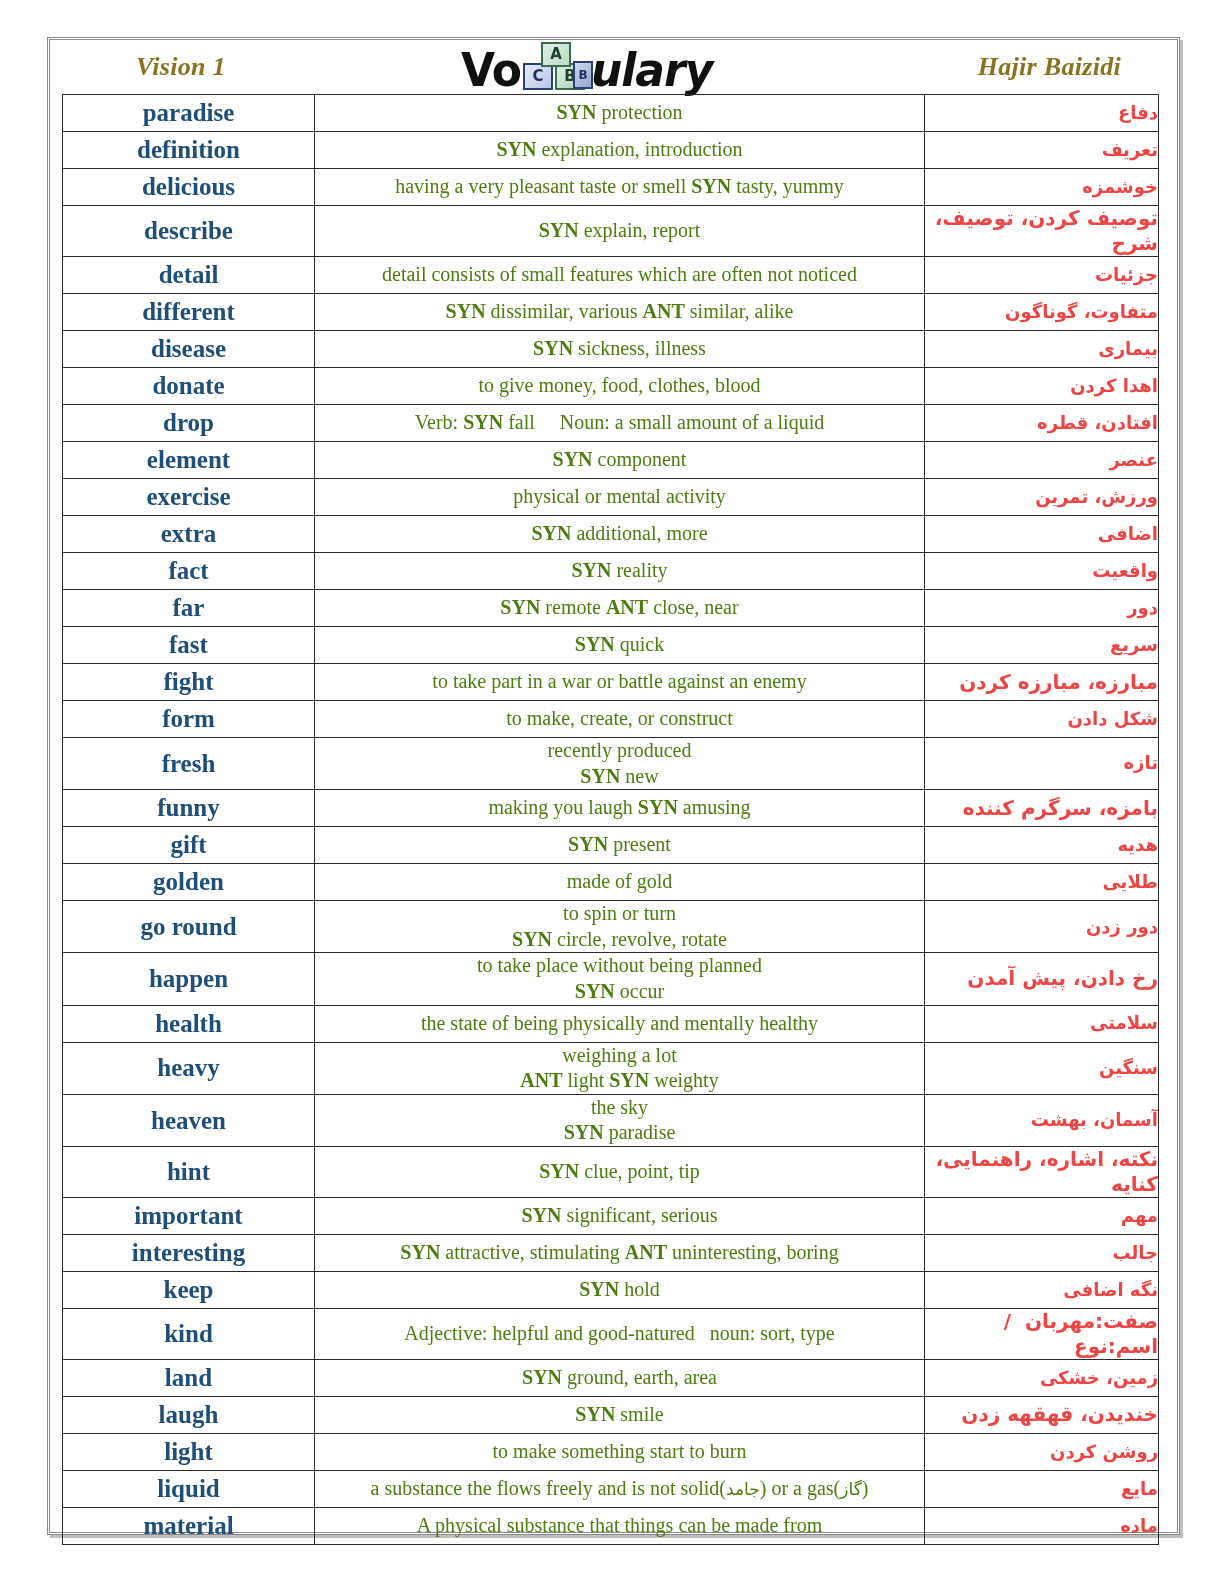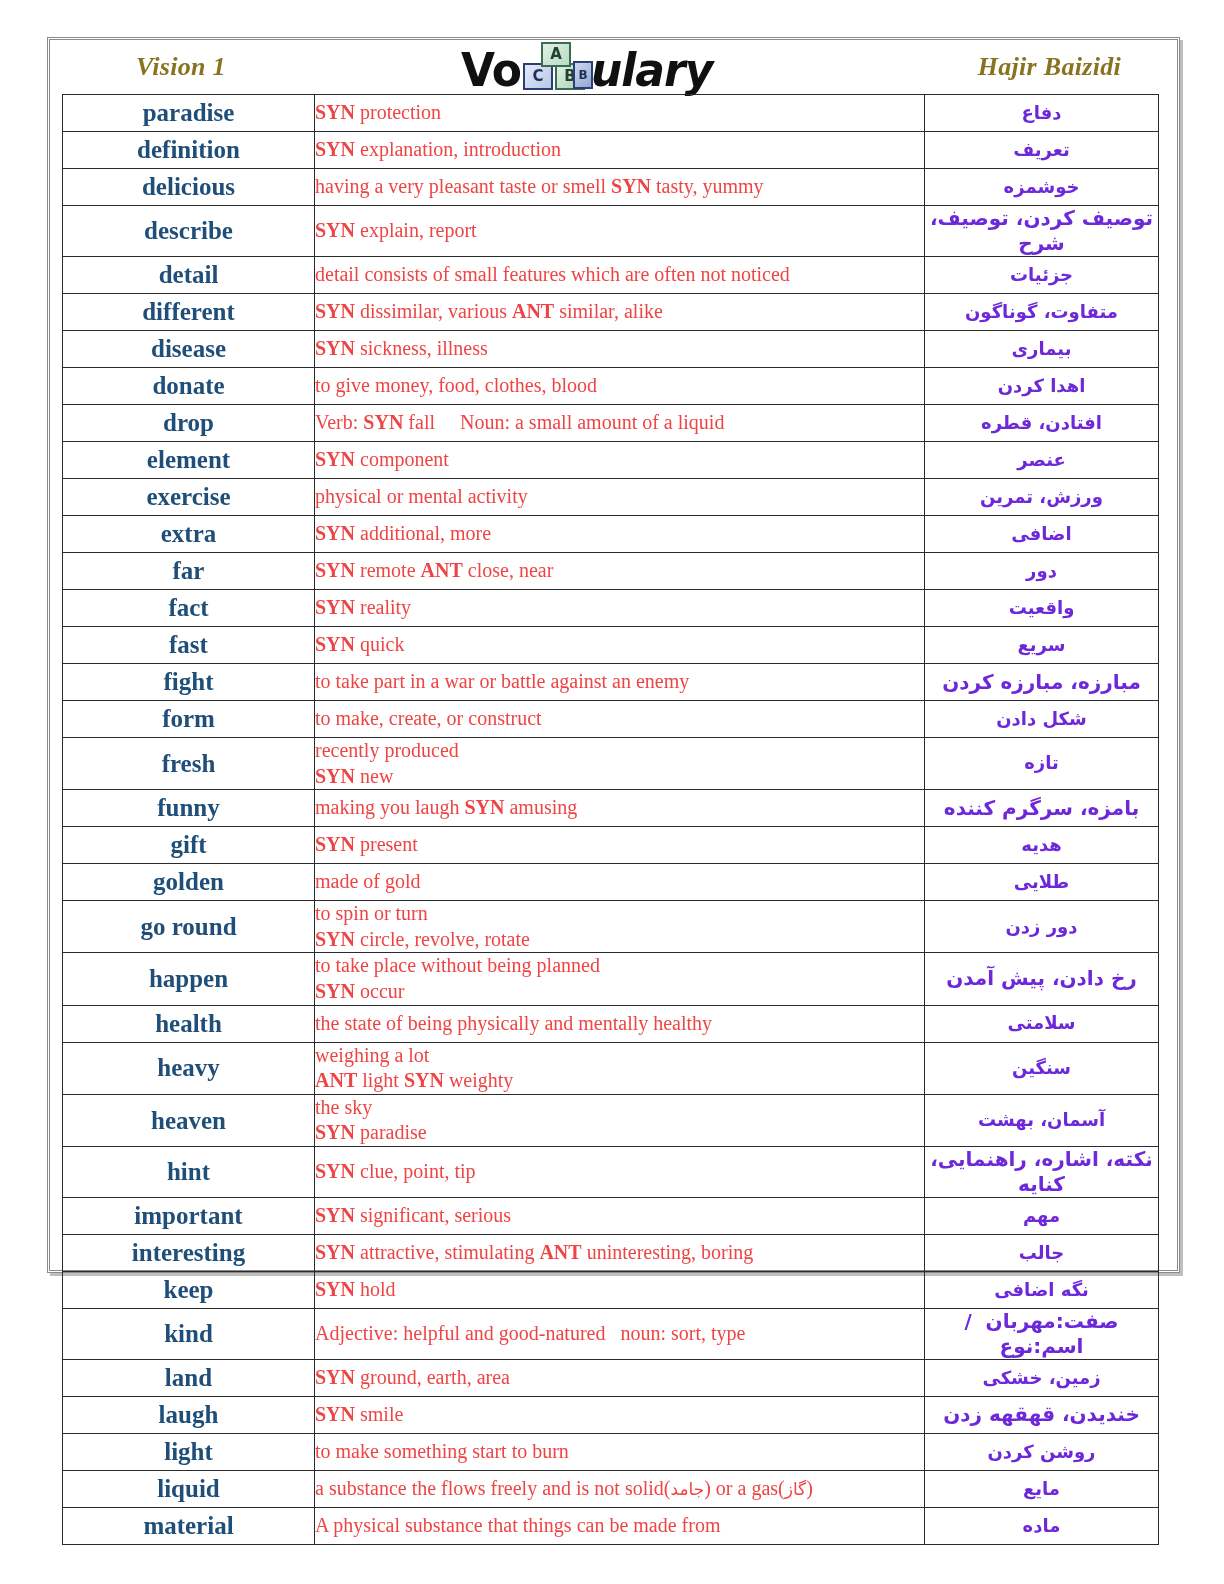--- a/index.html
+++ b/index.html
@@ -13,21 +13,21 @@
     font-family: "Liberation Serif", "DejaVu Serif", serif;
     overflow: hidden;
   }
 
   
   #page-frame {
     position: absolute;
     left: 47px;
     top: 37px;
     width: 1133px;
-    height: 1236px;
+    height: 1498px;
     border: 3px double #8a8a8a;
     background: #ffffff;
     box-shadow: 3px 3px 0 0 #bfbfbf;
     box-sizing: border-box;
   }
 
   
   #header-band {
     position: absolute;
     left: 0;
@@ -135,30 +135,30 @@
   .cell-word {
     text-align: center;
     color: #1f4e79;
     font-weight: bold;
     font-size: 25px;
     font-family: "Liberation Serif", "DejaVu Serif", serif;
     padding: 2px 4px;
     line-height: 1.1;
   }
   .cell-def {
-    color: #ef4444;
+    text-align: center;
+    color: #4d7c0f;
     font-size: 20px;
     font-family: "Liberation Serif", "DejaVu Serif", serif;
     padding: 3px 8px;
     line-height: 1.28;
   }
   .cell-def b { font-weight: bold; }
   .cell-fa {
-    text-align: center;
-    color: #6d28d9;
+    color: #ef4444;
     font-weight: bold;
     font-size: 18px;
     direction: rtl;
     font-family: "DejaVu Sans", sans-serif;
     padding: 2px 6px;
     line-height: 1.25;
   }
   .cell-fa.sm { font-size: 20px; }
   .fa-inline {
     direction: rtl;
@@ -253,30 +253,30 @@
           <td class="cell-word">exercise</td>
           <td class="cell-def">physical or mental activity</td>
           <td class="cell-fa">ورزش، تمرین</td>
         </tr>
         <tr>
           <td class="cell-word">extra</td>
           <td class="cell-def"><b>SYN</b> additional, more</td>
           <td class="cell-fa">اضافی</td>
         </tr>
         <tr>
+          <td class="cell-word">fact</td>
+          <td class="cell-def"><b>SYN</b> reality</td>
+          <td class="cell-fa">واقعیت</td>
+        </tr>
+        <tr>
           <td class="cell-word">far</td>
           <td class="cell-def"><b>SYN</b> remote <b>ANT</b> close, near</td>
           <td class="cell-fa">دور</td>
         </tr>
         <tr>
-          <td class="cell-word">fact</td>
-          <td class="cell-def"><b>SYN</b> reality</td>
-          <td class="cell-fa">واقعیت</td>
-        </tr>
-        <tr>
           <td class="cell-word">fast</td>
           <td class="cell-def"><b>SYN</b> quick</td>
           <td class="cell-fa">سریع</td>
         </tr>
         <tr>
           <td class="cell-word">fight</td>
           <td class="cell-def">to take part in a war or battle against an enemy</td>
           <td class="cell-fa sm">مبارزه، مبارزه کردن</td>
         </tr>
         <tr>

